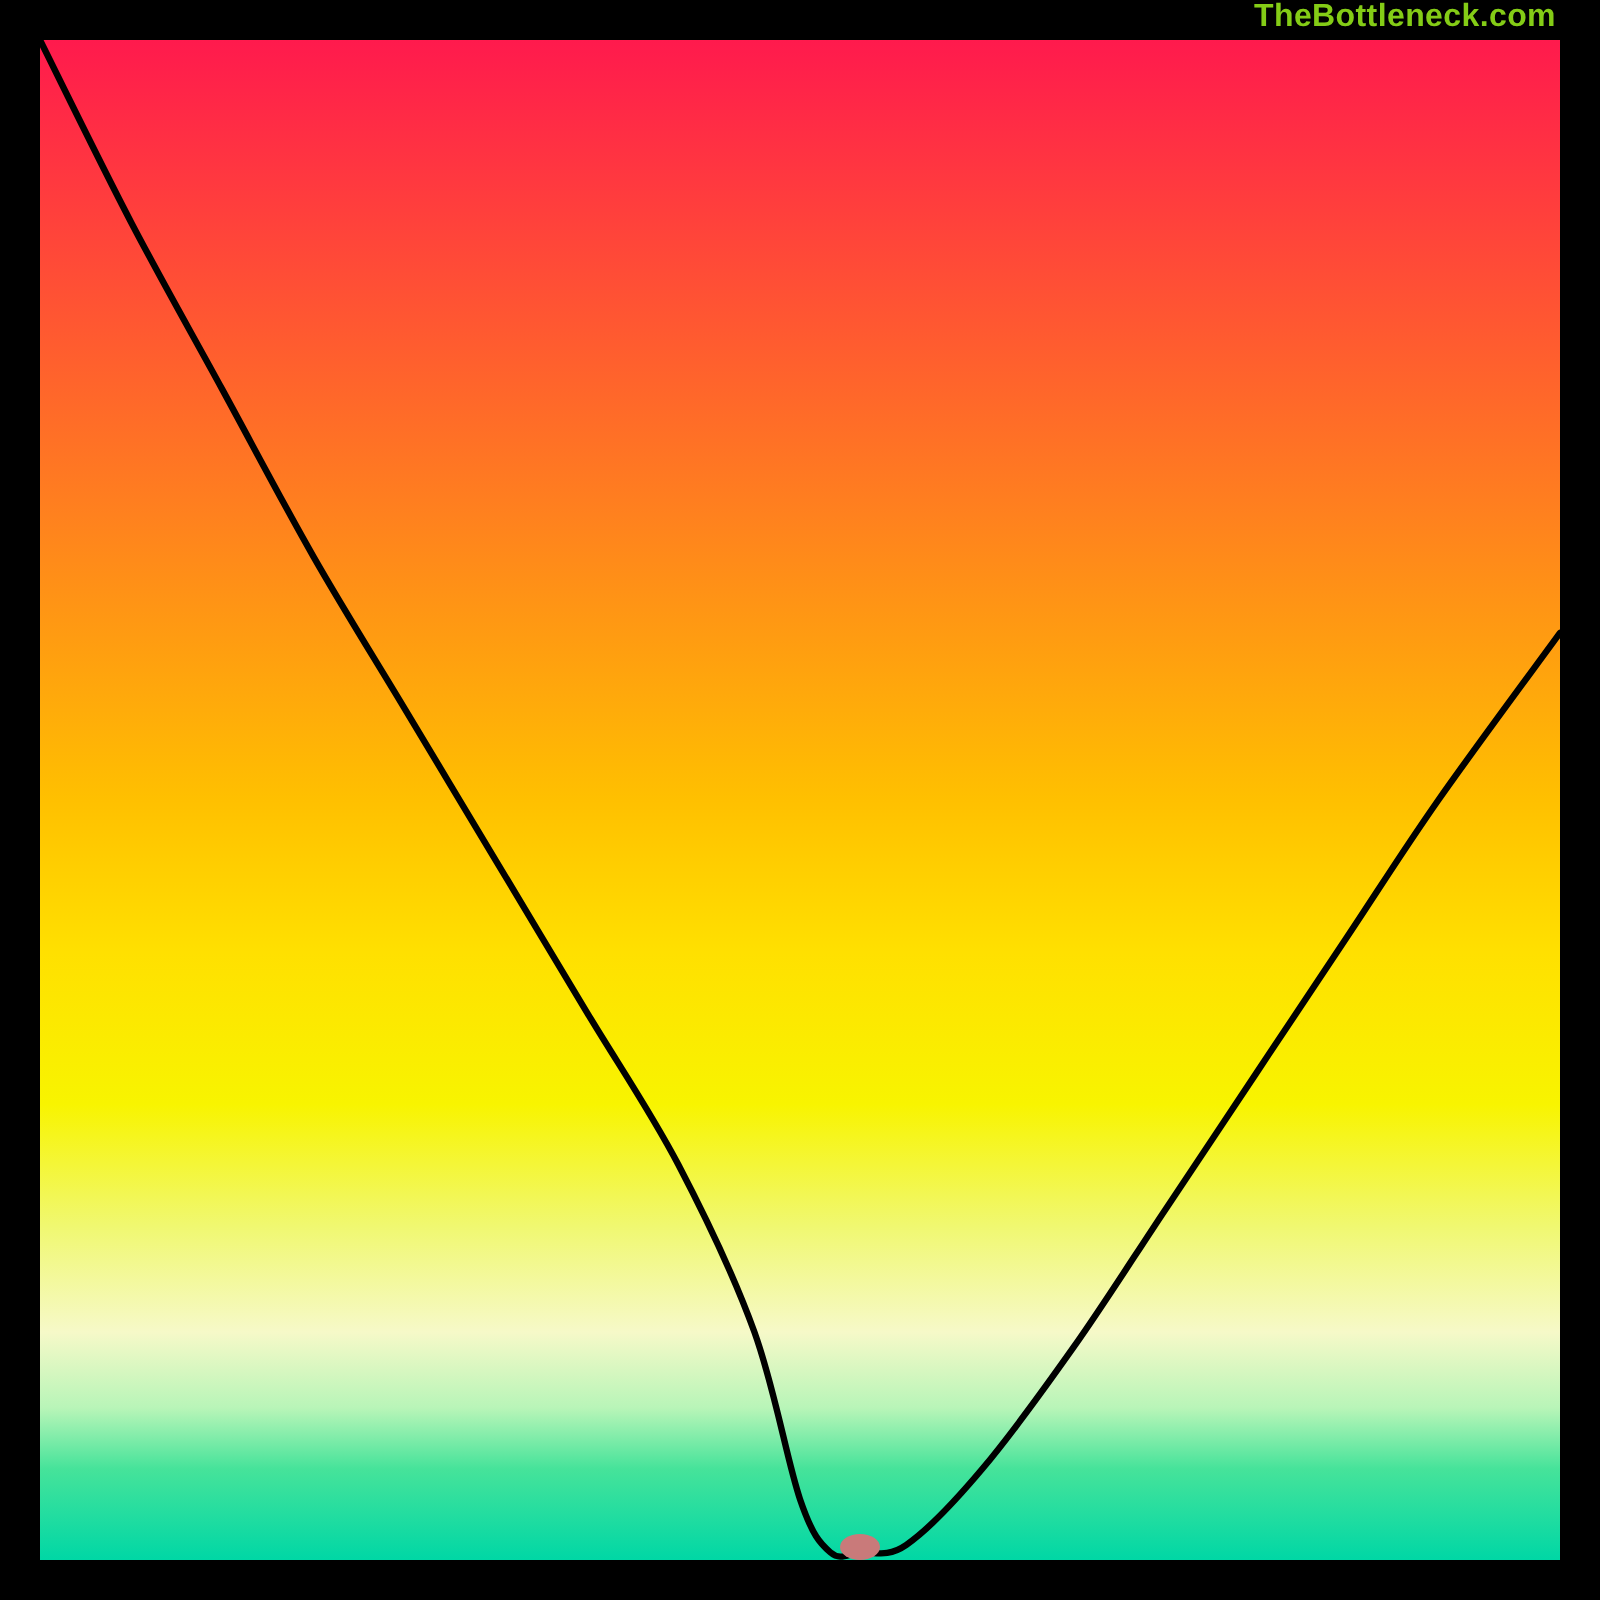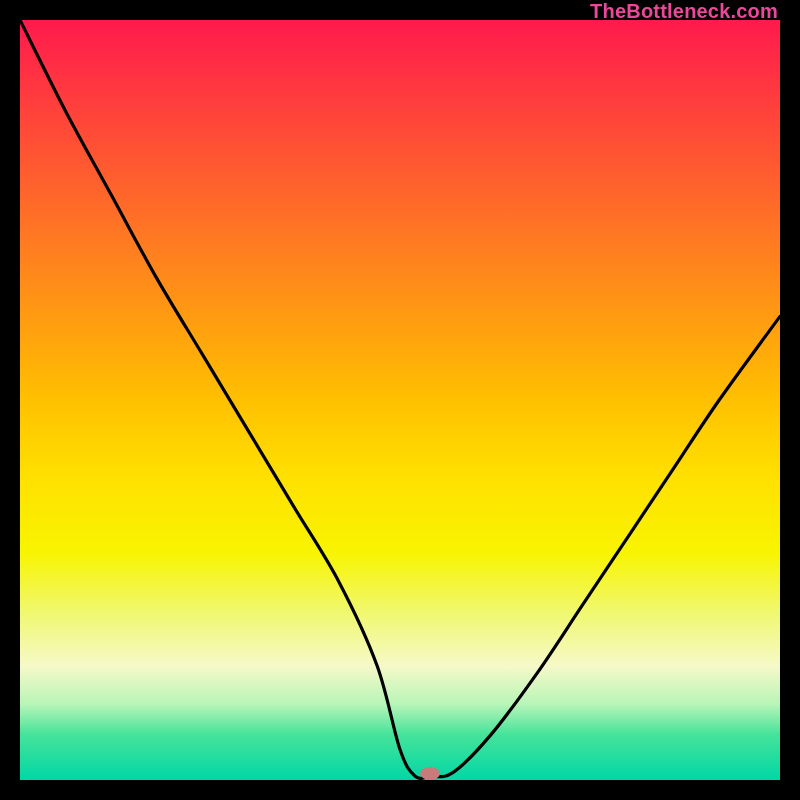--- a/index.html
+++ b/index.html
@@ -40,23 +40,23 @@
       #b8f5b8 90%,
       #46e39a 94%,
       #23dda0 97%,
       #00d7a5 100%
     );
   }
   .watermark {
     position: absolute;
     top: 0px;
     right: 22px;
-    font-size: 20px;
+    font-size: 16px;
     font-weight: 600;
-    color: #ec4899;
+    color: #84cc16;
     letter-spacing: 0.2px;
   }
   svg.curve {
     position: absolute;
     top: 20px;
     left: 20px;
     width: 760px;
     height: 760px;
   }
   .marker {

